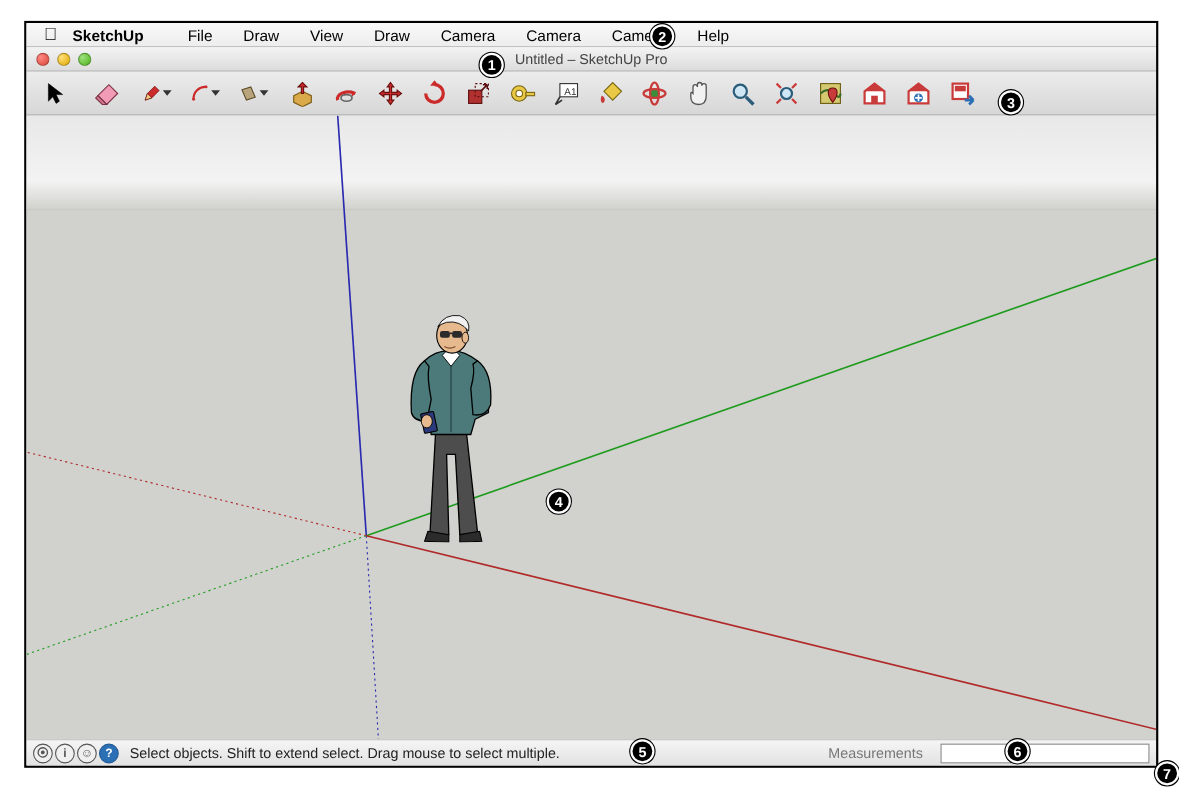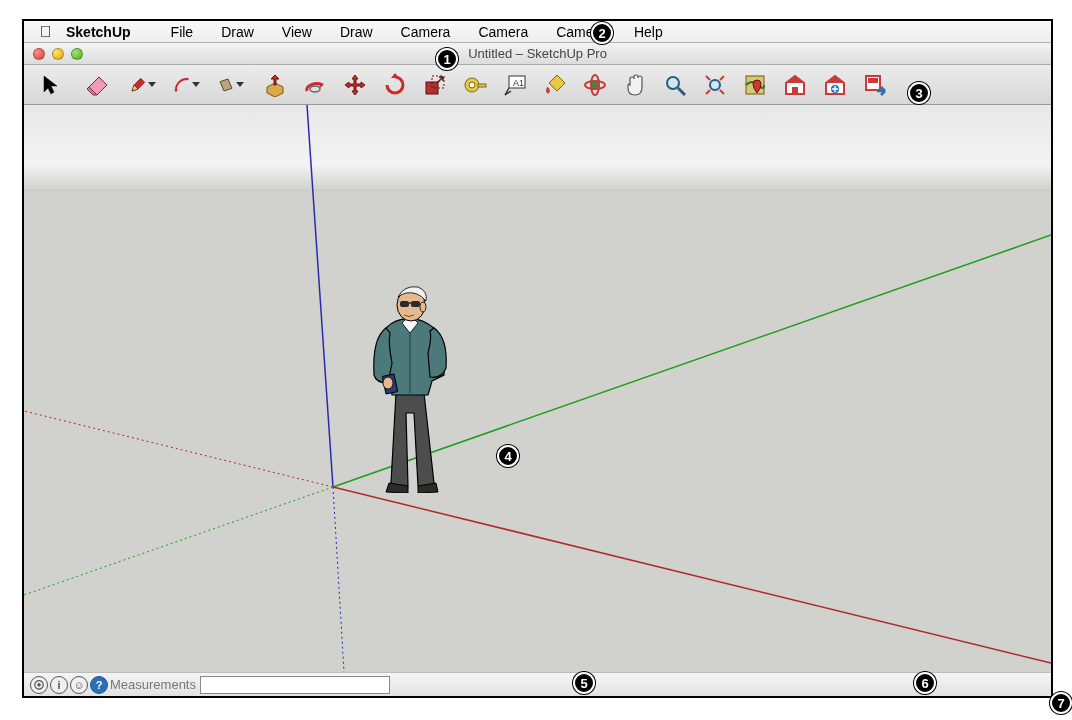--- a/index.html
+++ b/index.html
@@ -132,21 +132,21 @@
     align-items: center;
     justify-content: center;
     font-size: 11px;
     font-weight: bold;
     color: #555;
     margin-right: 2px;
     background: #f0f0f0;
   }
   .status-ico.help { background:#2b6fb5; border-color:#225a94; color:#fff;}
   .status-text { margin-left: 8px; flex: 1; }
-  .meas-label { color:#777; font-size:13px; margin-right:4px;}
+  .meas-label { color:#777; font-size:13px; margin-right:16px;}
   .meas-field {
     width: 190px;
     height: 18px;
     border: 1px solid #888;
     background: #fff;
     font-size: 12px;
     padding: 0 4px;
   }
   
   .callout {
@@ -383,20 +383,21 @@
 
       <path d="M48 32 Q53 35 58 32" fill="none" stroke="#7a4a2b" stroke-width="1"></path>
     </svg>
   </div>
 
   <div class="status-bar">
     <div class="status-ico">⦿</div>
     <div class="status-ico">i</div>
     <div class="status-ico">☺</div>
     <div class="status-ico help">?</div>
+    <div class="status-text">Select objects. Shift to extend select. Drag mouse to select multiple.</div>
     <span class="meas-label">Measurements</span>
     <input class="meas-field" value="" style="">
   </div>
 
 </div>
 
 <div class="callout" style="left:436px; top:48px;">1</div>
 <div class="callout" style="left:591px; top:22px;">2</div>
 <div class="callout" style="left:908px; top:82px;">3</div>
 <div class="callout" style="left:497px; top:445px;">4</div>

